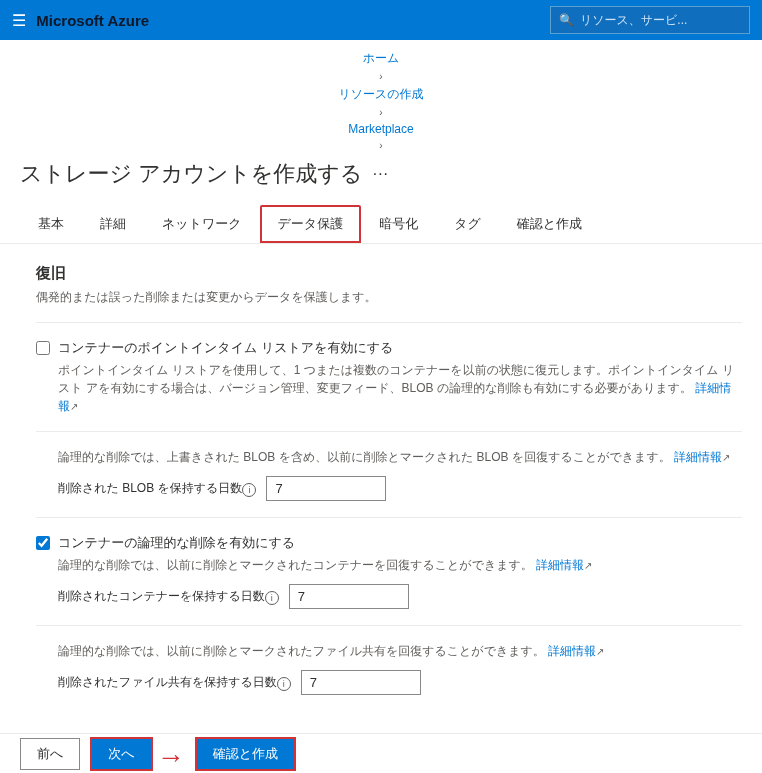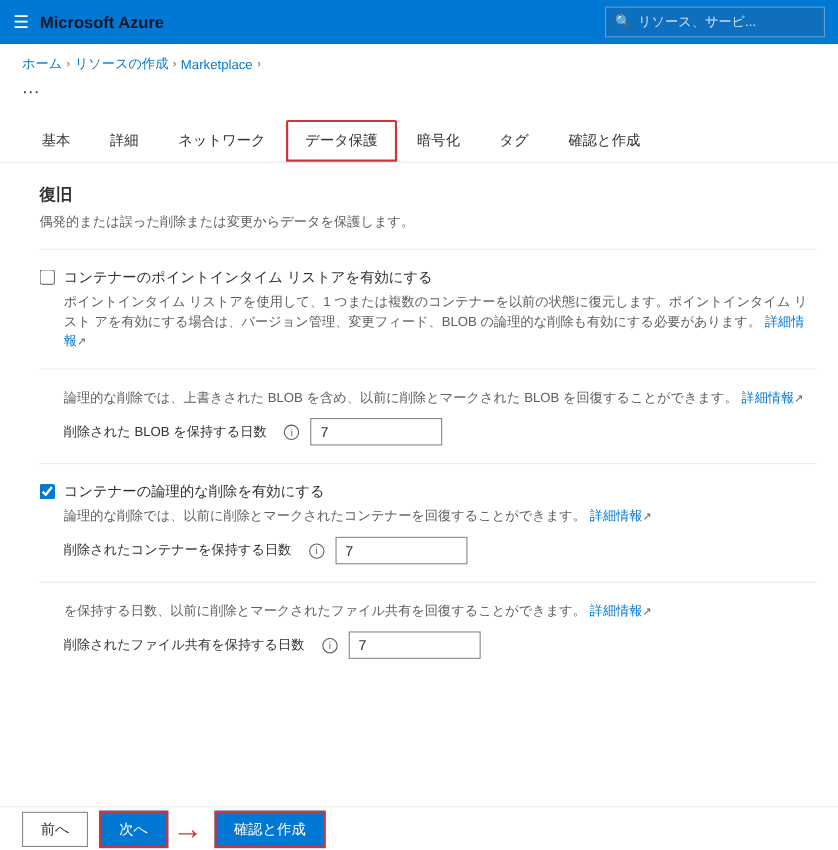--- a/index.html
+++ b/index.html
@@ -38,20 +38,21 @@
     .search-icon { color: #cce4f7; font-size: 12px; }
 
     
     .breadcrumb {
       padding: 10px 20px 4px 20px;
       font-size: 12px;
       color: #0078d4;
       display: flex;
       align-items: center;
       gap: 4px;
+      flex-direction: column;
     }
     .breadcrumb span { color: #605e5c; }
     .breadcrumb a { color: #0078d4; text-decoration: none; }
     .chevron { color: #605e5c; font-size: 10px; }
 
     
     .page-title-row {
       padding: 4px 20px 16px 20px;
       display: flex;
       align-items: center;
@@ -144,22 +145,22 @@
       align-items: center;
       gap: 10px;
       margin-left: 22px;
       margin-bottom: 16px;
     }
     .input-row label {
       font-size: 12px;
       color: #323130;
       white-space: nowrap;
       display: flex;
-      align-items: center;
-      gap: 16px;
+      align-items: flex-end;
+      gap: 0;
     }
     .info-icon {
       display: inline-flex;
       align-items: center;
       justify-content: center;
       width: 14px;
       height: 14px;
       border-radius: 50%;
       border: 1px solid #605e5c;
       font-size: 9px;
@@ -236,20 +237,21 @@
 <div class="breadcrumb">
   <a href="#">ホーム</a>
   <span class="chevron">›</span>
   <a href="#">リソースの作成</a>
   <span class="chevron">›</span>
   <a href="#">Marketplace</a>
   <span class="chevron">›</span>
 </div>
 
 <div class="page-title-row">
+  <h1 class="page-title">ストレージ アカウントを作成する</h1>
   <span class="more-icon">···</span>
 </div>
 
 <div class="tabs">
   <div class="tab">基本</div>
   <div class="tab">詳細</div>
   <div class="tab">ネットワーク</div>
   <div class="tab active">データ保護</div>
   <div class="tab">暗号化</div>
   <div class="tab">タグ</div>
@@ -297,21 +299,21 @@
     <label>
       <span>削除されたコンテナーを保持する日数</span>
       <span class="info-icon">i</span>
     </label>
     <input type="text" value="7" style="">
   </div>
 
   <hr class="divider">
 
   <div class="sub-desc">
-    <span>を保持する日数、以前に削除とマークされたファイル共有を回復することができます。</span> <a href="#">詳細情報</a><span class="external-link">↗</span>
+    <span>論理的な削除では、以前に削除とマークされたファイル共有を回復することができます。</span> <a href="#">詳細情報</a><span class="external-link">↗</span>
   </div>
   <div class="input-row">
     <label>
       <span>削除されたファイル共有を保持する日数</span>
       <span class="info-icon">i</span>
     </label>
     <input type="text" value="7" style="">
   </div>
 
 </div>

